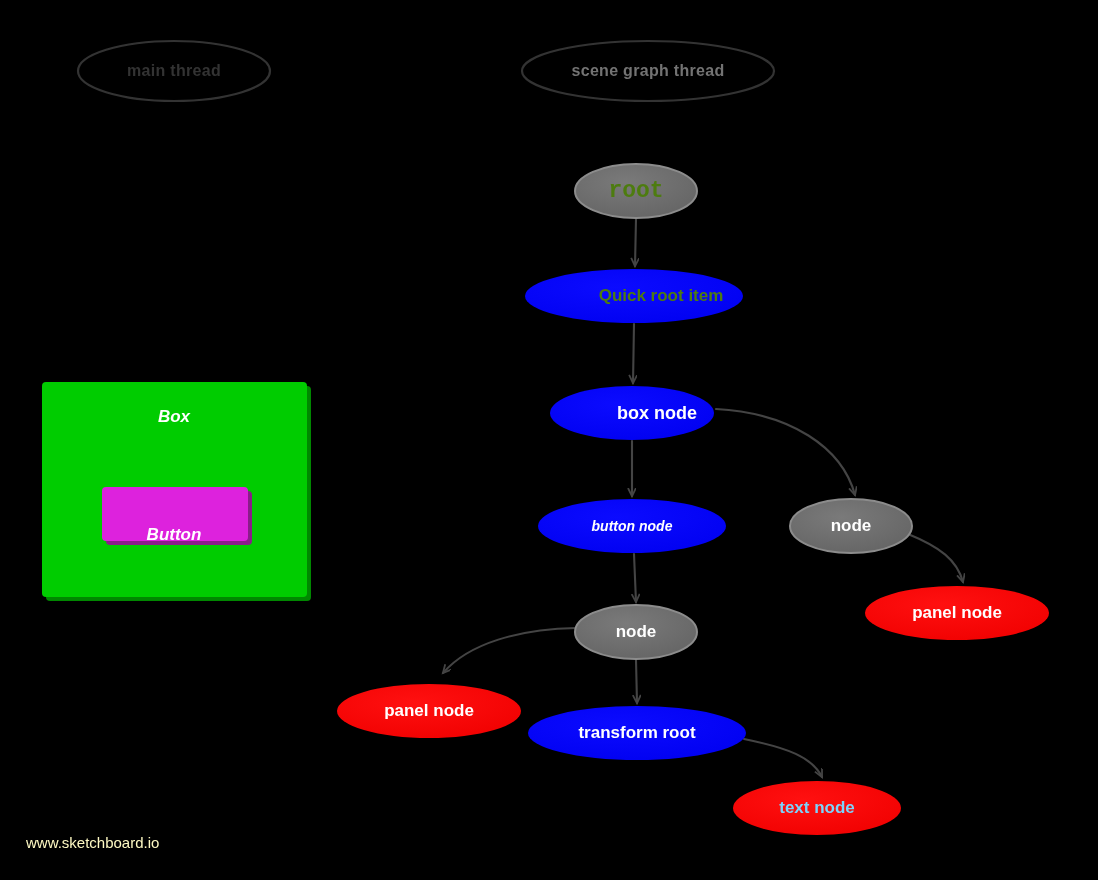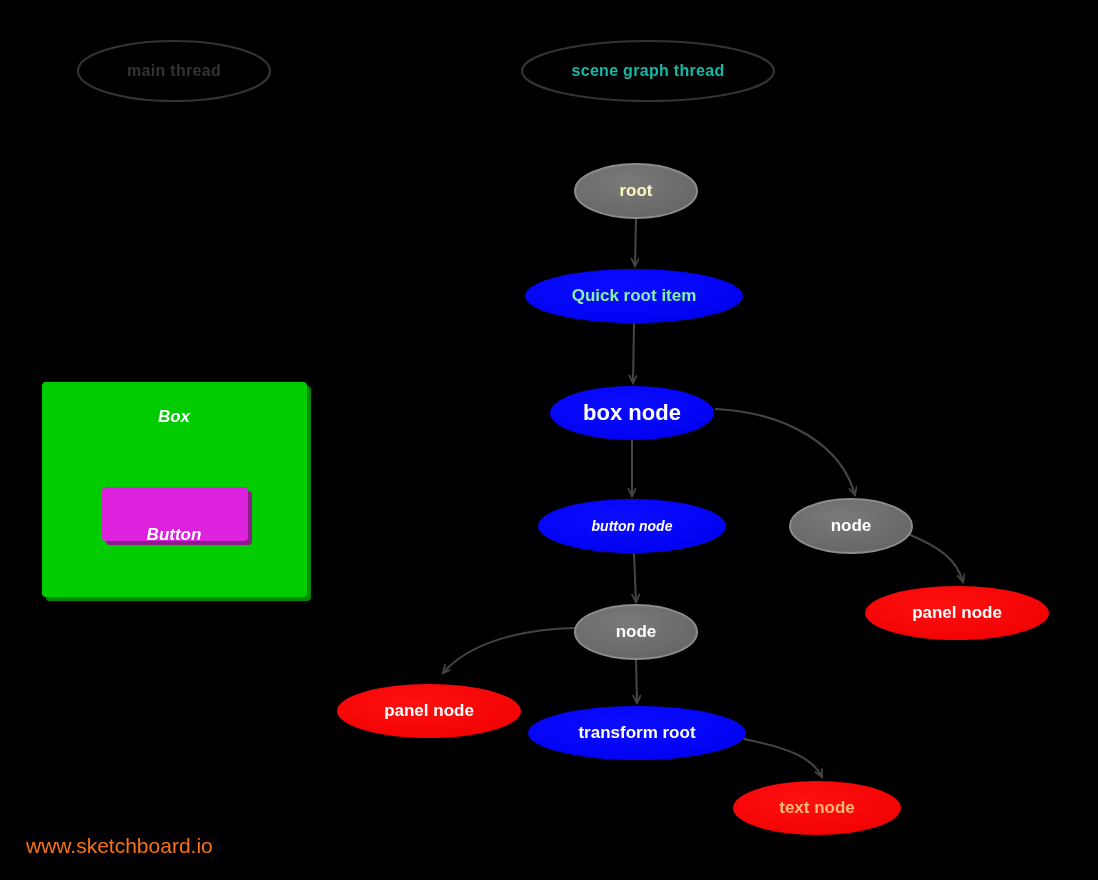--- a/index.html
+++ b/index.html
@@ -60,22 +60,22 @@
     font-weight: bold;
     color: #ffffff;
     white-space: nowrap;
     font-style: italic;
   }
   #watermark {
     position: absolute;
     left: 26px;
     top: 834px;
     font-family: "Liberation Sans", sans-serif;
-    font-size: 21px;
-    color: #f97316;
+    font-size: 15px;
+    color: #fef9c3;
     letter-spacing: 0px;
     white-space: nowrap;
   }
 </style>
 </head>
 <body>
 
 <div id="stage">
 
   <svg class="layer" id="svg-layer" viewBox="0 0 1098 880">
@@ -131,30 +131,30 @@
         <ellipse cx="957" cy="613" rx="92" ry="27" fill="url(#grad-red)" stroke="none"></ellipse>
         <ellipse cx="636" cy="632" rx="61" ry="27" fill="url(#grad-gray)" stroke="#8c8c8c" stroke-width="2"></ellipse>
         <ellipse cx="429" cy="711" rx="92" ry="27" fill="url(#grad-red)" stroke="none"></ellipse>
         <ellipse cx="637" cy="733" rx="109" ry="27" fill="url(#grad-blue)" stroke="none"></ellipse>
         <ellipse cx="817" cy="808" rx="84" ry="27" fill="url(#grad-red)" stroke="none"></ellipse>
       </g>
   </svg>
 
   <div id="labels-layer">
       <div class="swimlane-label" style="left: 78px; top: 57px; width: 192px; height: 28px; font-size: 16px; color: rgb(51, 51, 51);">main thread</div>
-      <div class="swimlane-label" style="left: 522px; top: 57px; width: 252px; height: 28px; font-size: 16px; color: #14b8a6;">scene graph thread</div>
+      <div class="swimlane-label" style="left: 522px; top: 57px; width: 252px; height: 28px; font-size: 16px; color: #737373;">scene graph thread</div>
       <div class="shape-label" style="left: 41.5px; top: 403px; width: 265px; height: 28px; font-size: 17px; color: rgb(255, 255, 255); display: flex; align-items: center; justify-content: center;">Box</div>
       <div class="shape-label" style="left: 101px; top: 500px; width: 146px; height: 28px; font-size: 17px; color: rgb(255, 255, 255); display: flex; align-items: center; justify-content: center; margin-top: 21px;">Button</div>
-      <div class="node-label" style="left: 565px; top: 177px; width: 142px; height: 28px; font-size: 17px; color: #fef9c3;">root</div>
-      <div class="node-label" style="left: 515px; top: 282px; width: 238px; height: 28px; font-size: 17px; color: #86efac;">Quick root item</div>
-      <div class="node-label" style="left: 540px; top: 399px; width: 184px; height: 28px; font-size: 22px; color: rgb(255, 255, 255);">box node</div>
+      <div class="node-label" style="left: 565px; top: 177px; width: 142px; height: 28px; font-size: 23px; color: #4d7c0f; font-family: Liberation Mono, monospace;">root</div>
+      <div class="node-label" style="left: 542px; top: 282px; width: 238px; height: 28px; font-size: 17px; color: #4d7c0f;">Quick root item</div>
+      <div class="node-label" style="left: 565px; top: 399px; width: 184px; height: 28px; font-size: 18px; color: rgb(255, 255, 255);">box node</div>
       <div class="node-label" style="left: 528px; top: 512px; width: 208px; height: 28px; font-size: 14px; color: rgb(255, 255, 255); font-style: italic;">button node</div>
       <div class="node-label" style="left: 780px; top: 512px; width: 142px; height: 28px; font-size: 17px; color: rgb(255, 255, 255);">node</div>
       <div class="node-label" style="left: 855px; top: 599px; width: 204px; height: 28px; font-size: 17px; color: rgb(255, 255, 255);">panel node</div>
       <div class="node-label" style="left: 565px; top: 618px; width: 142px; height: 28px; font-size: 17px; color: rgb(255, 255, 255);">node</div>
       <div class="node-label" style="left: 327px; top: 697px; width: 204px; height: 28px; font-size: 17px; color: rgb(255, 255, 255);">panel node</div>
       <div class="node-label" style="left: 518px; top: 719px; width: 238px; height: 28px; font-size: 17px; color: rgb(255, 255, 255);">transform root</div>
-      <div class="node-label" style="left: 723px; top: 794px; width: 188px; height: 28px; font-size: 17px; color: #fdba74;">text node</div>
+      <div class="node-label" style="left: 723px; top: 794px; width: 188px; height: 28px; font-size: 17px; color: #7dd3fc;">text node</div>
     </div>
 
   <div id="watermark">www.sketchboard.io</div>
 
 </div>
 
 </body></html>

